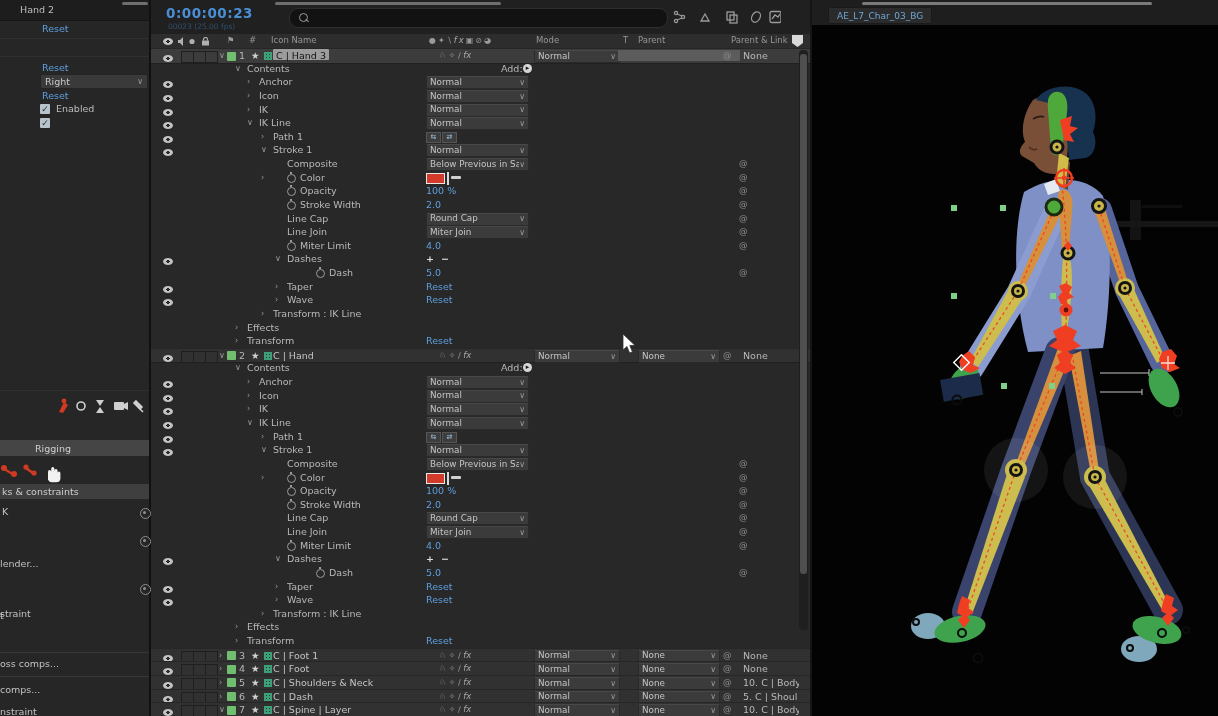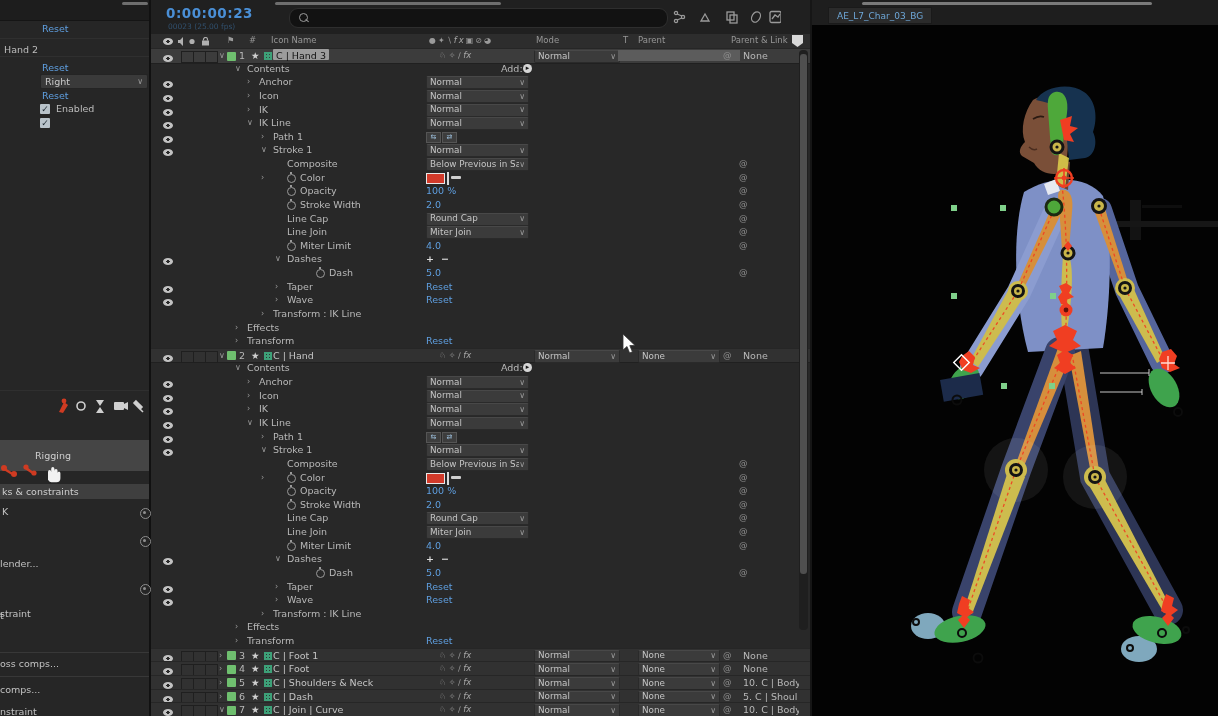--- a/index.html
+++ b/index.html
@@ -63,21 +63,21 @@
         color:#6ea7d8;font-size:9px;display:flex;align-items:center;padding:0 8px;}
   #comp{position:absolute;left:0;top:25px;width:406px;height:691px;background:#030303;}
   #cursor{left:621px;top:333px;}
 </style>
 </head>
 <body>
 <div id="stage">
 
 <div id="sidebar" class="abs">
   <div class="hdr">
-    <span class="abs" style="left:4px;top:4px;color:#bdbdbd;margin-top:40px;">Hand 2</span>
+    <span class="abs" style="left:20px;top:4px;color:#bdbdbd;">Hand 2</span>
   </div>
   <div class="scrollnub" style="left:122px;top:2px;width:26px;"></div>
   <span class="abs blue" style="left:42px;top:23px;">Reset</span>
   <div class="sep" style="top:38px;"></div>
       <div class="sep" style="top:56px;"></div>
   <span class="abs blue" style="left:42px;top:62px;">Reset</span>
   <div class="dd abs" style="left:40px;top:74px;width:98px;height:13px;">
     <span>Right</span>
     <span class="twirl">∨</span>
   </div>
@@ -93,21 +93,21 @@
           <circle cx="8" cy="5" r="2.4" fill="#cf3b22"></circle>
         </g>
     <g fill="#cfcfcf">
       <circle cx="25" cy="10" r="4" fill="none" stroke="#cfcfcf" stroke-width="1.6"></circle>
       <path d="M40,4 h8 l-4,6 z M40,17 h8 l-4,-6 z"></path>
       <rect x="58" y="6" width="10" height="8" rx="1"></rect>
           <path d="M68,8 l4,-2 v8 l-4,-2 z"></path>
       <path d="M80,5 l6,6 -2,2 -6,-6 z M84,13 l3,3" stroke="#cfcfcf" stroke-width="1.6"></path>
     </g>
   </svg>
-  <div class="bar" style="top:440px;height:31px;">
+  <div class="bar" style="top:440px;height:16px;">
     <span style="margin-left:35px;">Rigging</span>
   </div>
   <svg class="abs" style="left:0;top:460px;" width="70" height="24">
     <g fill="#cf3b22">
           <circle cx="4" cy="8" r="3"></circle>
           <circle cx="14" cy="14" r="3"></circle>
           <rect x="5" y="8" width="9" height="2.4" transform="rotate(32 5 8)"></rect>
         </g>
     <g fill="#cf3b22">
           <circle cx="26" cy="7" r="2.6"></circle>
@@ -607,21 +607,21 @@
         <div class="row layer layer" style="top: 654.24px;">
           <span class="cell" style="left: 12px; top: 3px;"><span class="eye"></span></span>
           <span class="cell" style="left: 30px; top: 2px; width: 11px; height: 10px; border: 1px solid rgb(31, 31, 31);"></span>
           <span class="cell" style="left: 42px; top: 2px; width: 11px; height: 10px; border: 1px solid rgb(31, 31, 31);"></span>
           <span class="cell" style="left: 54px; top: 2px; width: 11px; height: 10px; border: 1px solid rgb(31, 31, 31);"></span>
           <span class="cell twirl" style="left: 68px; top: 0px;">∨</span>
           <span class="cell labelsq" style="left: 76px; top: 2.5px;"></span>
           <span class="cell" style="left: 88px; top: 0px;">7</span>
           <span class="cell" style="left: 100px; top: 0px;"><span style="color:#cfcfcf">★</span></span>
           <span class="cell gridico" style="left: 113px; top: 3px;"></span>
-          <span class="cell namecell" style="left: 122px; top: 0px;">C | Join | Curve</span>
+          <span class="cell namecell" style="left: 122px; top: 0px;">C | Spine | Layer</span>
           <span class="cell swico" style="left: 288px; top: 0px;">♘ ✧ ∕ <i class="fx">fx</i></span>
           <div class="chip" style="left: 383px; width: 78px; top: 1px;">
             <span>Normal</span>
             <span class="twirl">∨</span>
           </div>
           <div class="chip" style="left: 487px; width: 74px; top: 1px;">
             <span>None</span>
             <span class="twirl">∨</span>
           </div>
           <span class="cell pick" style="left: 572px; top: 0px;">@</span>

